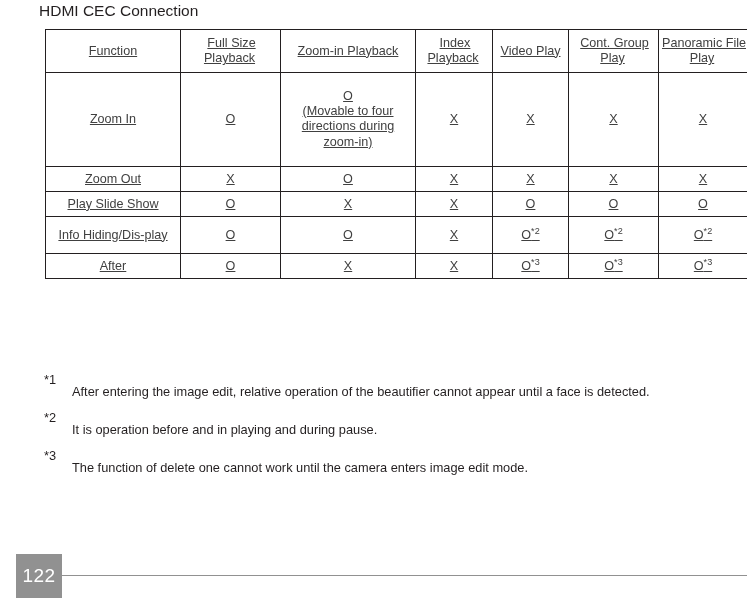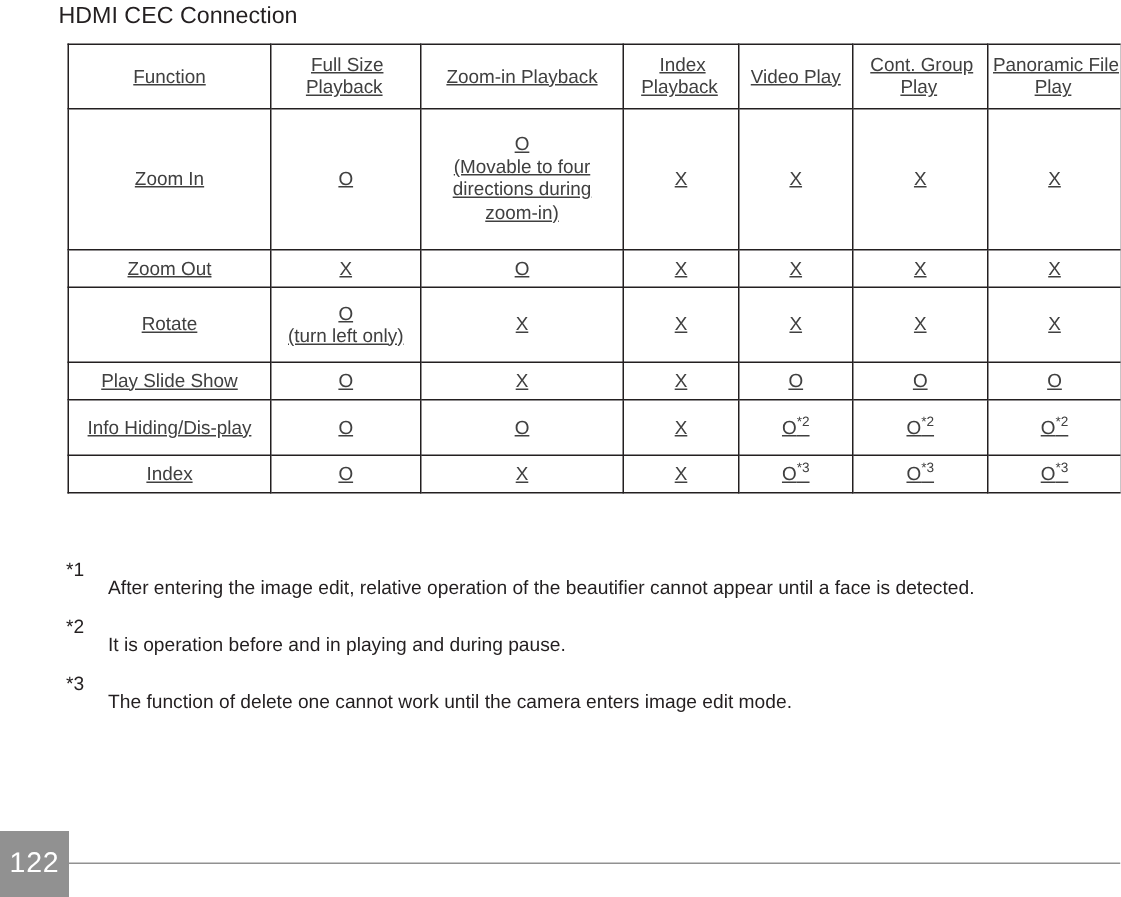--- a/index.html
+++ b/index.html
@@ -103,21 +103,21 @@
     flex: 0 0 28px;
   }
   .footnote .fn-text {
     flex: 1 1 auto;
     margin-top: 12px;
   }
 
   
   #page-footer {
     position: absolute;
-    left: 0;
+    left: 16px;
     top: 554px;
     width: 600px;
     height: 44px;
   }
   #page-number-badge {
     position: absolute;
     left: 0;
     top: 0;
     width: 46px;
     height: 44px;
@@ -221,44 +221,20 @@
         <span class="cell-inner">X</span>
       </td>
       <td>
         <span class="cell-inner">X</span>
       </td>
       <td>
         <span class="cell-inner">X</span>
       </td>
     </tr>
 
-    <tr class="row-med">
-      <td>
-        <span class="cell-inner">Rotate</span>
-      </td>
-      <td>
-        <span class="mark-center">O</span>
-        <span class="mark-center">(turn left only)</span>
-      </td>
-      <td>
-        <span class="cell-inner">X</span>
-      </td>
-      <td>
-        <span class="cell-inner">X</span>
-      </td>
-      <td>
-        <span class="cell-inner">X</span>
-      </td>
-      <td>
-        <span class="cell-inner">X</span>
-      </td>
-      <td>
-        <span class="cell-inner">X</span>
-      </td>
-    </tr>
 
     <tr class="row-sm">
       <td>
         <span class="cell-inner">Play Slide Show</span>
       </td>
       <td>
         <span class="cell-inner">O</span>
       </td>
       <td>
         <span class="cell-inner">X</span>
@@ -297,21 +273,21 @@
       <td>
         <span class="cell-inner"><span>O</span><sup>*2</sup></span>
       </td>
       <td>
         <span class="cell-inner"><span>O</span><sup>*2</sup></span>
       </td>
     </tr>
 
     <tr class="row-sm">
       <td>
-        <span class="cell-inner">Index</span>
+        <span class="cell-inner">After</span>
       </td>
       <td>
         <span class="cell-inner">O</span>
       </td>
       <td>
         <span class="cell-inner">X</span>
       </td>
       <td>
         <span class="cell-inner">X</span>
       </td>

